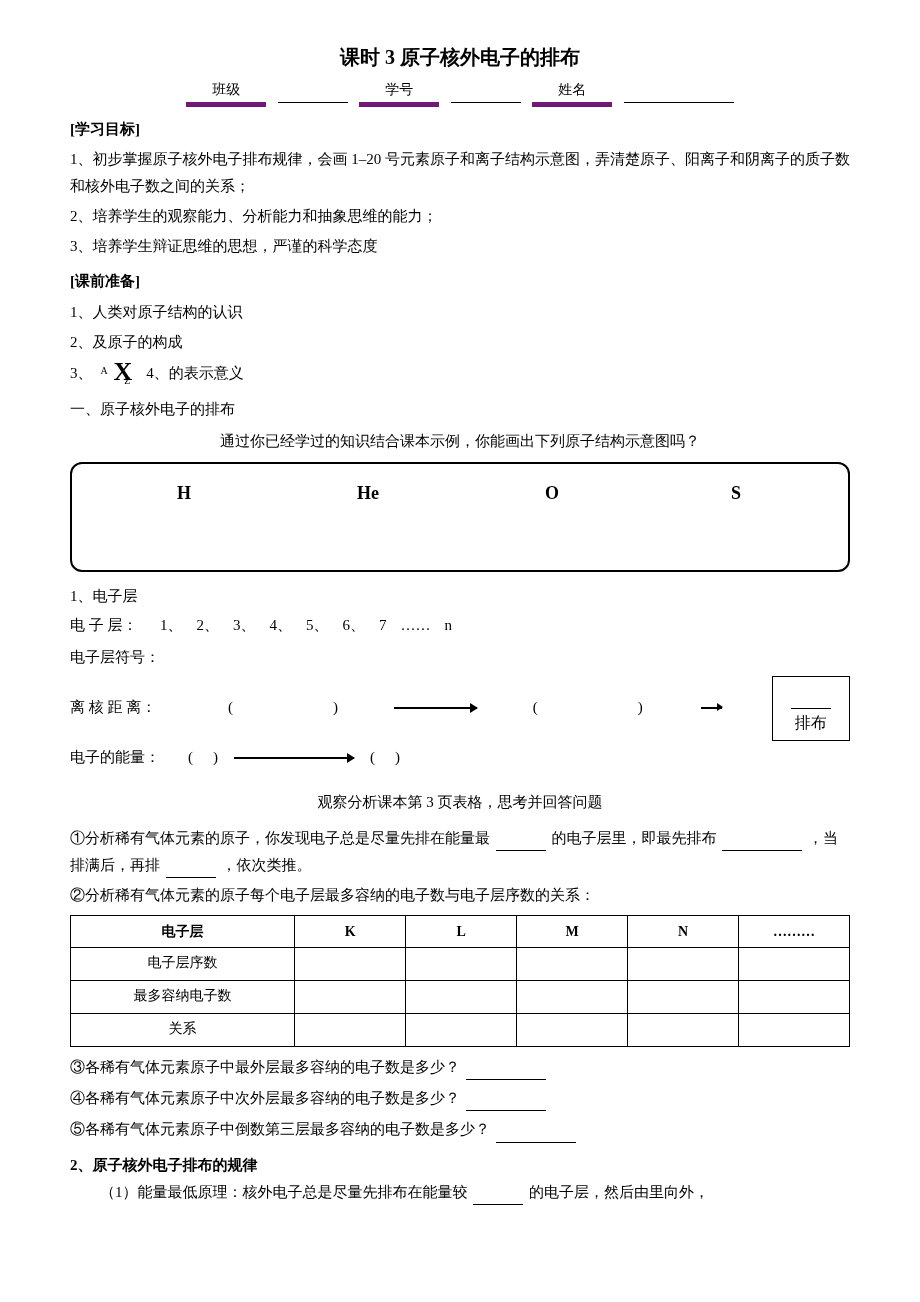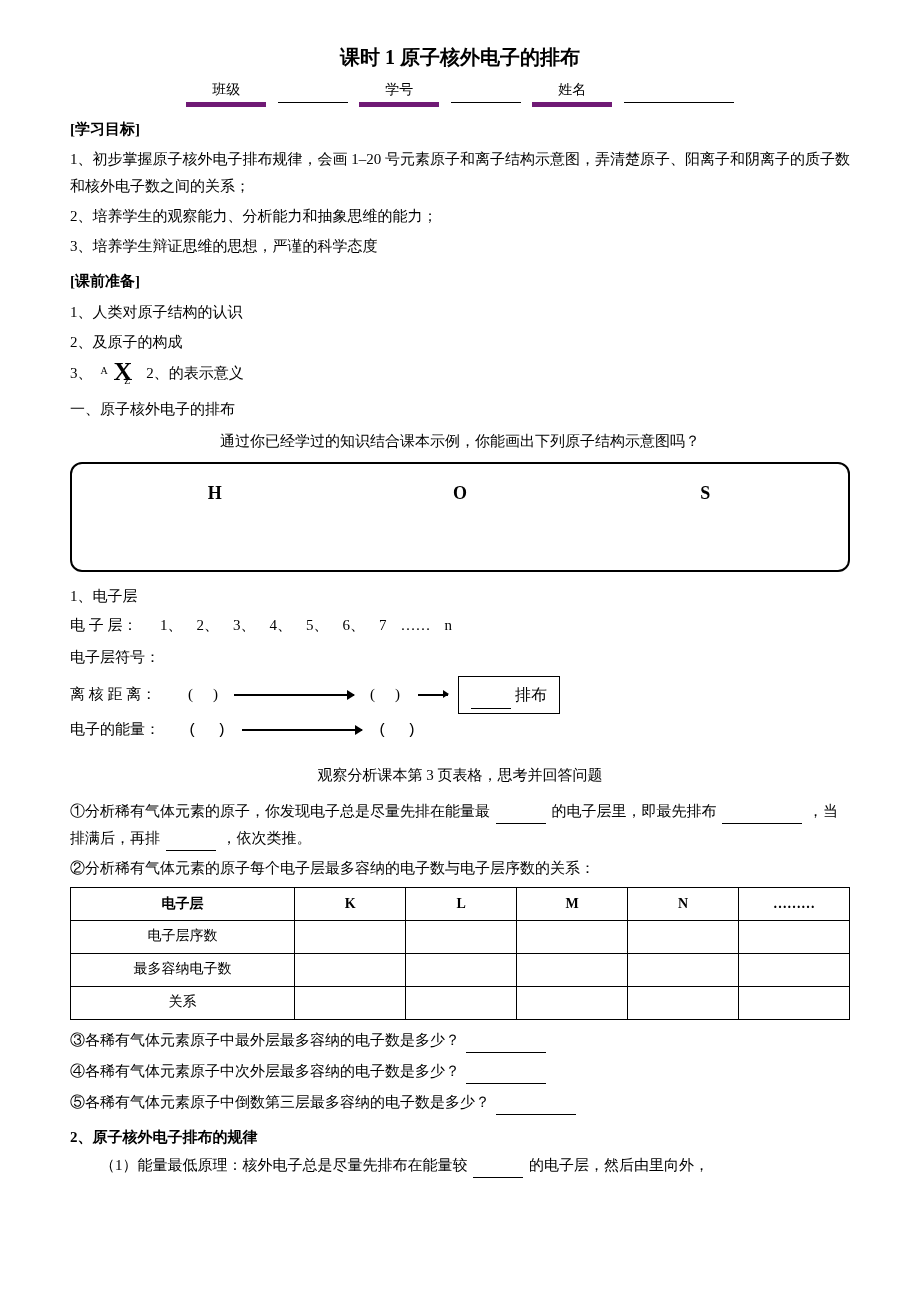--- a/index.html
+++ b/index.html
@@ -151,21 +151,21 @@
       font-weight: bold;
       margin-top: 10px;
     }
     .indented {
       margin-left: 30px;
     }
   </style>
 </head>
 <body>
 
-<div class="page-title">课时 1  原子核外电子的排布</div>
+<div class="page-title">课时 3  原子核外电子的排布</div>
 
 <div class="subtitle-line">
   <span>班级</span>
   <span style="border-bottom:1px solid #000;min-width:70px;display:inline-block;">&nbsp;</span>
   <span>学号</span>
   <span style="border-bottom:1px solid #000;min-width:70px;display:inline-block;">&nbsp;</span>
   <span>姓名</span>
   <span style="border-bottom:1px solid #000;min-width:110px;display:inline-block;">&nbsp;</span>
 </div>
 
@@ -178,29 +178,30 @@
 <div class="content-block">1、人类对原子结构的认识</div>
 <div class="content-block">2、及原子的构成</div>
 <div class="content-block" style="display:flex;align-items:center;gap:4px;">
   <span>3、</span>
 
   <span style="display:inline-block;position:relative;margin:0 8px 0 4px;line-height:1;">
     <span style="font-size:10px;position:relative;top:0px;left:0;vertical-align:super;">A</span>
     <span style="font-size:26px;font-weight:bold;margin:0 2px;">X</span>
     <span style="font-size:10px;position:relative;bottom:0;vertical-align:sub;margin-left:-10px;">Z</span>
   </span>
-  <span>2、的表示意义</span>
+  <span>4、的表示意义</span>
 </div>
 
 <div style="margin-top:10px;">
   <div class="content-block">一、原子核外电子的排布</div>
   <div class="center-text" style="margin:6px 0;">通过你已经学过的知识结合课本示例，你能画出下列原子结构示意图吗？</div>
 
   <div class="atom-box">
     <div class="atom-col">H</div>
+    <div class="atom-col">He</div>
     <div class="atom-col">O</div>
     <div class="atom-col">S</div>
   </div>
 </div>
 
 <div class="electron-table-section">
   <div>1、电子层</div>
 
   <div class="e-row">
     <span class="e-label">电  子  层：</span>
@@ -212,39 +213,39 @@
     <span style="margin-right:14px;">6、</span>
     <span style="margin-right:14px;">7</span>
     <span style="margin-right:14px;">……</span>
     <span>n</span>
   </div>
 
   <div class="e-row">
     <span class="e-label">电子层符号：</span>
   </div>
 
-  <div class="arrow-row" style="margin-top:4px;">
+  <div class="arrow-row" style="margin-top:4px;gap:40px;">
     <span style="min-width:100px;">离  核  距  离：</span>
     <span style="margin-left:18px;">(</span>
     <span style="display:inline-block;min-width:20px;">&nbsp;</span>
     <span>)</span>
 
     <span class="arrow-long" style="margin:0 16px;"></span>
     <span>(</span>
     <span style="display:inline-block;min-width:20px;">&nbsp;</span>
     <span>)</span>
 
     <span class="arrow-small" style="margin-left:18px;"></span>
     <span class="排布-box" style="margin-left:8px;">
       <span style="border-bottom:1px solid #000;min-width:40px;display:inline-block;">&nbsp;</span>
       <span>排布</span>
     </span>
   </div>
 
-  <div class="arrow-row" style="margin-top:4px;font-family:Liberation Mono, monospace;">
+  <div class="arrow-row" style="margin-top:4px;">
     <span style="min-width:100px;">电子的能量：</span>
     <span style="margin-left:18px;">(</span>
     <span style="display:inline-block;min-width:20px;">&nbsp;</span>
     <span>)</span>
 
     <span class="arrow-long" style="margin:0 16px;"></span>
     <span>(</span>
     <span style="display:inline-block;min-width:20px;">&nbsp;</span>
     <span>)</span>
   </div>

